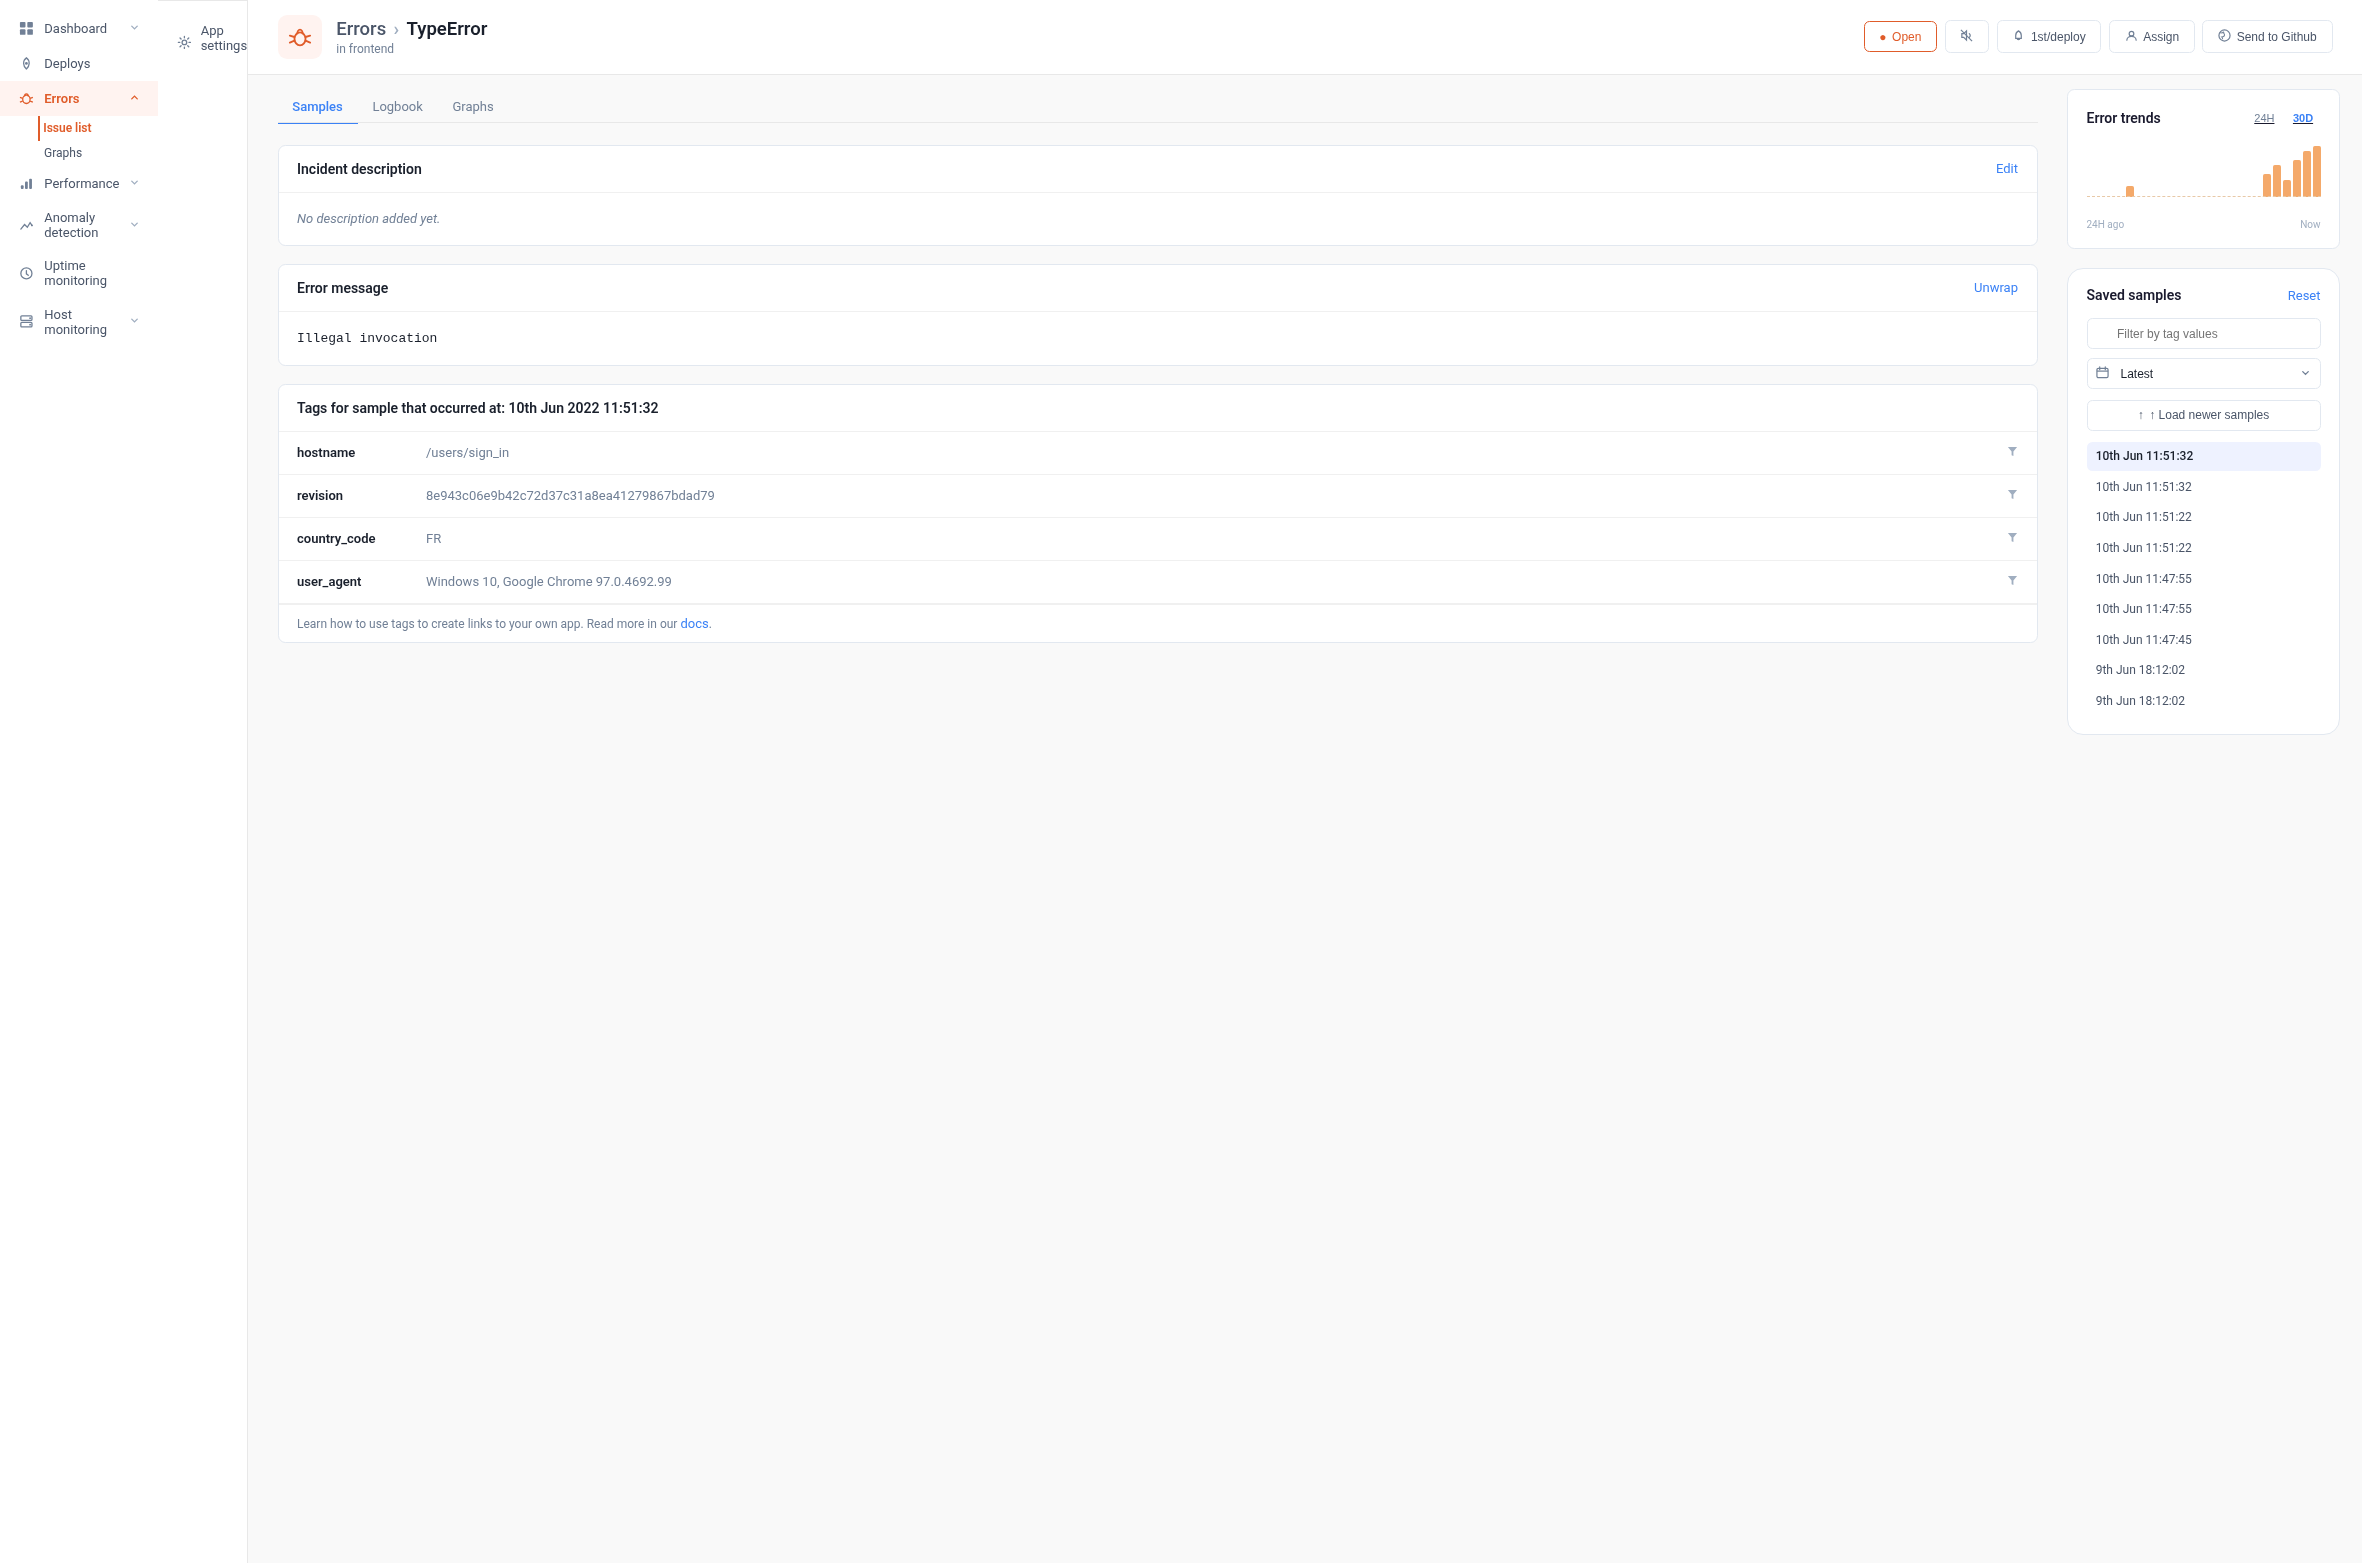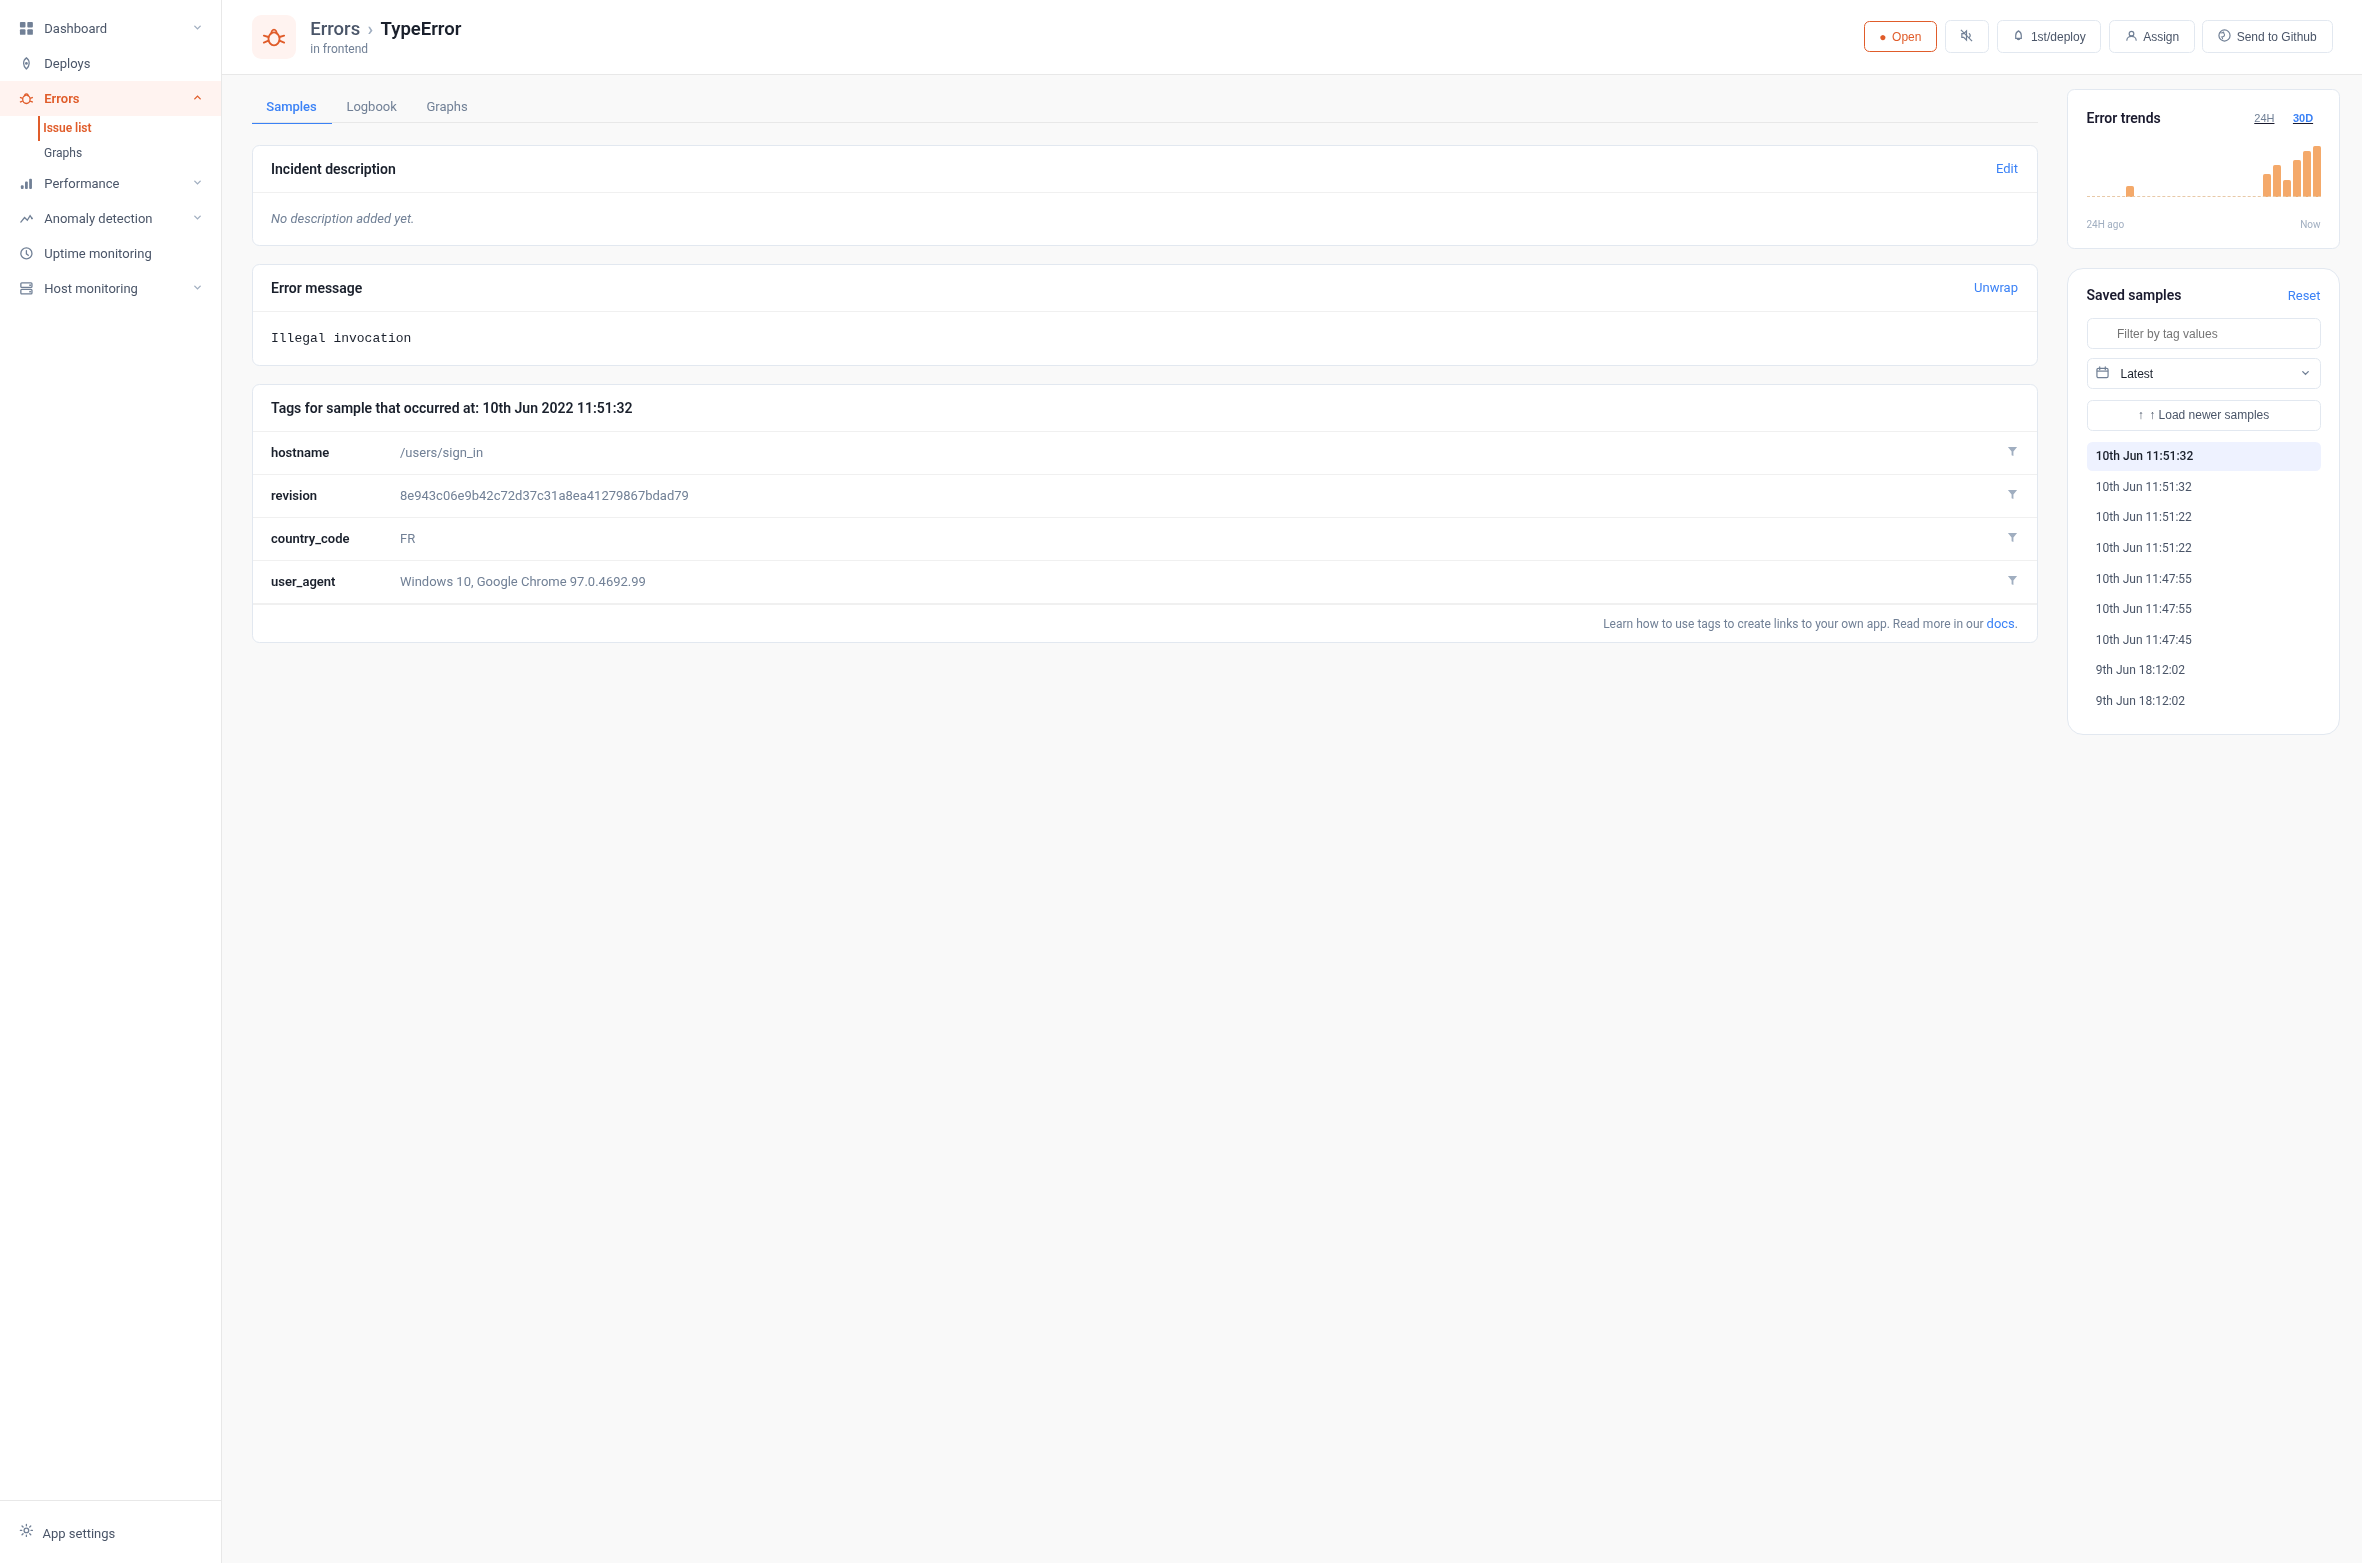--- a/index.html
+++ b/index.html
@@ -1,19 +1,19 @@
 <!DOCTYPE html>
 <html style="font-size:14.8px"><head>
   <meta charset="utf-8">
   <style>
     * { box-sizing: border-box; margin: 0; padding: 0; }
     body { font-family: -apple-system, BlinkMacSystemFont, 'Segoe UI', Roboto, sans-serif; background: #f5f5f5; color: #1a1a2e; font-size: 13px; display: flex; height: 100vh; overflow: hidden; }
 
     
-    .sidebar { width: 222px; background: #fff; border-right: 0.9px solid #e8e8e8; display: flex; flex-direction: column; flex-shrink: 0; overflow-y: auto; }
+    .sidebar { width: 248px; background: #fff; border-right: 0.9px solid #e8e8e8; display: flex; flex-direction: row; flex-shrink: 0; overflow-y: auto; }
     .sidebar-nav { padding: 11px 0; flex: 1; }
     .sidebar-item { display: flex; align-items: center; gap: 9.2px; padding: 9.2px 18.5px; cursor: pointer; color: #4a5568; font-size: 13px; }
     .sidebar-item.active { background: #fff3f0; color: #e05c2a; }
     .sidebar-item .icon { width: 16.6px; height: 16.6px; display: flex; align-items: center; justify-content: center; flex-shrink: 0; }
     .sidebar-item .chevron { margin-left: auto; }
     .sidebar-sub { padding-left: 44px; }
     .sidebar-sub-item { padding: 5.5px 18.5px 5.5px 0; cursor: pointer; color: #4a5568; font-size: 12px; }
     .sidebar-sub-item.active { color: #e05c2a; font-weight: 600; border-left: 2.8px solid #e05c2a; padding-left: 3.7px; margin-left: -6.5px; }
     .sidebar-footer { padding: 14.8px 18.5px; border-top: 0.9px solid #e8e8e8; }
     .sidebar-footer-item { display: flex; align-items: flex-end; gap: 9.2px; padding: 7.4px 0; cursor: pointer; color: #4a5568; font-size: 13px; }
@@ -54,21 +54,21 @@
 
     .error-message-code { font-family: 'Courier New', monospace; font-size: 13px; color: #1a202c; }
 
     
     .tag-row { display: flex; align-items: center; padding: 13px 18.5px; border-bottom: 0.9px solid #f0f0f0; }
     .tag-row:last-child { border-bottom: none; }
     .tag-key { font-weight: 600; font-size: 13px; color: #1a202c; width: 129px; flex-shrink: 0; }
     .tag-value { flex: 1; color: #718096; font-size: 13px; }
     .tag-value a { color: #3b82f6; text-decoration: none; }
     .tag-filter-icon { color: #718096; cursor: pointer; margin-left: 7.4px; }
-    .tag-note { padding: 11px 18.5px; color: #718096; font-size: 12px; border-top: 0.9px solid #f0f0f0; text-align: right; }
+    .tag-note { padding: 11px 18.5px; color: #718096; font-size: 12px; border-top: 0.9px solid #f0f0f0; }
     .tag-note a { color: #3b82f6; }
 
     
     .error-trends-card { background: #fff; border: 0.9px solid #e2e8f0; border-radius: 7.4px; padding: 18.5px; margin-bottom: 18.5px; }
     .error-trends-header { display: flex; align-items: center; justify-content: space-between; margin-bottom: 14.8px; }
     .error-trends-header h3 { font-size: 14px; font-weight: 600; }
     .time-toggle { display: flex; gap: 3.7px; text-decoration: underline; }
     .time-btn { padding: 2.8px 7.4px; border-radius: 3.7px; font-size: 11px; cursor: pointer; color: #718096; border: none; background: none; }
     .time-btn.active { color: #3b82f6; font-weight: 600; }
     .chart-area { height: 74px; display: flex; align-items: flex-end; gap: 1.8px; position: relative; padding-bottom: 18.5px; }

